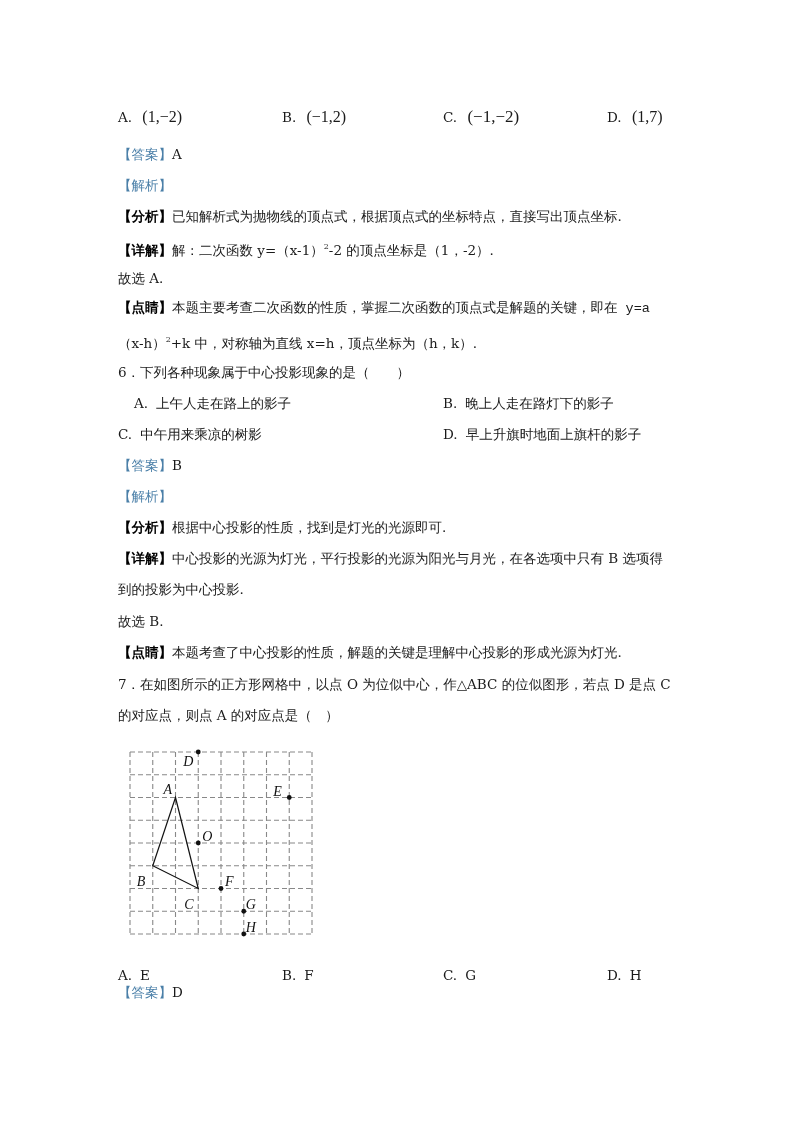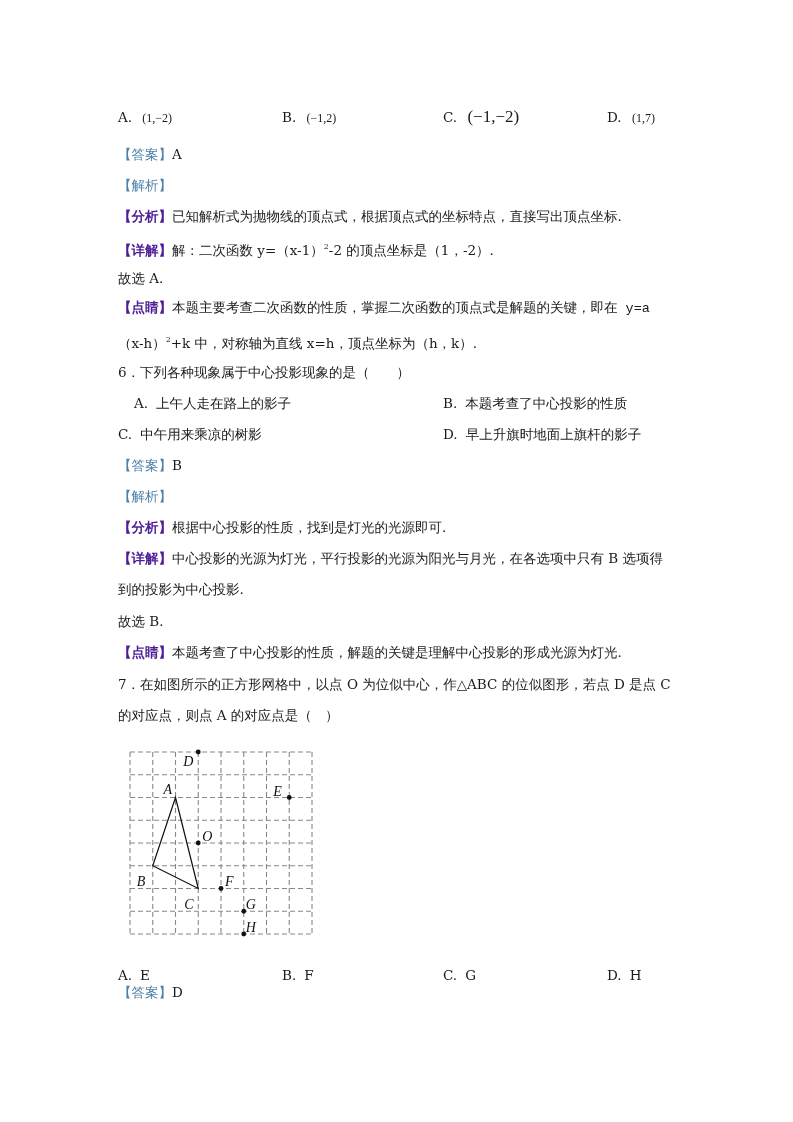--- a/index.html
+++ b/index.html
@@ -4,23 +4,23 @@
 <style>
   html, body { margin: 0; padding: 0; background: #ffffff; }
   body {
     width: 793px; height: 1122px; position: relative; overflow: hidden;
     font-family: "DejaVu Serif", "Liberation Serif", serif;
     color: #1a1a1a;
     font-size: 13.5px;
   }
   .line { position: absolute; left: 118px; white-space: nowrap; line-height: 18px; }
   .tag-blue { color: #4a7fa8; }
-  .tag-black { color: #4c1d95; font-weight: bold; }
+  .tag-black { color: #000000; font-weight: bold; }
   .opt { position: absolute; white-space: nowrap; line-height: 18px; }
-  .math { font-family: "Liberation Serif", "DejaVu Serif", serif; font-size: 12px; }
+  .math { font-family: "Liberation Serif", "DejaVu Serif", serif; font-size: 16px; }
   sup { font-size: 8px; vertical-align: 6px; }
   .figure { position: absolute; left: 120px; top: 740px; width: 210px; height: 205px; }
   .figure svg { overflow: visible; }
   .ptlabel { font-family: "Liberation Serif", serif; font-style: italic; font-size: 14px; fill: #111; }
 </style>
 </head>
 <body>
 
 <div class="opt" style="left:118px; top:108px;">
   <span>A.</span>
@@ -55,21 +55,21 @@
 </div>
 <div class="line" style="top:331px;">
   <span>（x-h）</span><sup>2</sup><span>+k 中，对称轴为直线 x=h，顶点坐标为（h，k）.</span>
 </div>
 
 <div class="line" style="top:363px;">6．下列各种现象属于中心投影现象的是（　　）</div>
 <div class="opt" style="left:118px; top:394px;margin-left:16px;">
   <span>A.</span><span style="margin-left:8px;">上午人走在路上的影子</span>
 </div>
 <div class="opt" style="left:443px; top:394px;">
-  <span>B.</span><span style="margin-left:8px;">本题考查了中心投影的性质</span>
+  <span>B.</span><span style="margin-left:8px;">晚上人走在路灯下的影子</span>
 </div>
 <div class="opt" style="left:118px; top:425px;">
   <span>C.</span><span style="margin-left:8px;">中午用来乘凉的树影</span>
 </div>
 <div class="opt" style="left:443px; top:425px;">
   <span>D.</span><span style="margin-left:8px;text-align:right;">早上升旗时地面上旗杆的影子</span>
 </div>
 <div class="line" style="top:456px;">
   <span class="tag-blue">【答案】</span><span>B</span>
 </div>

